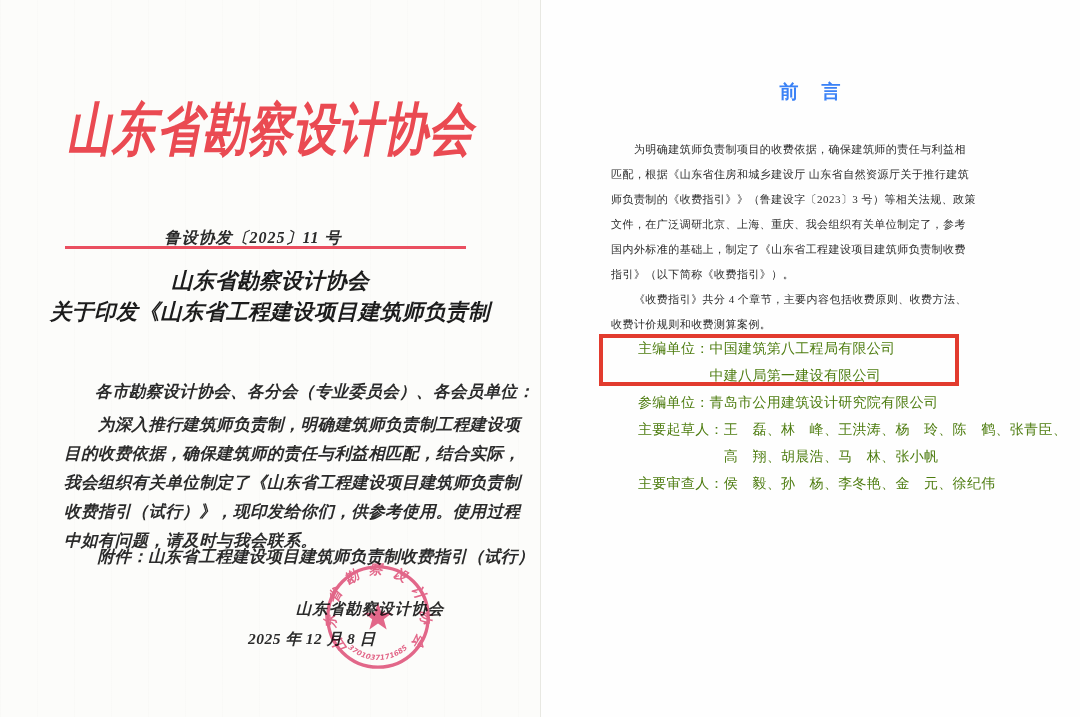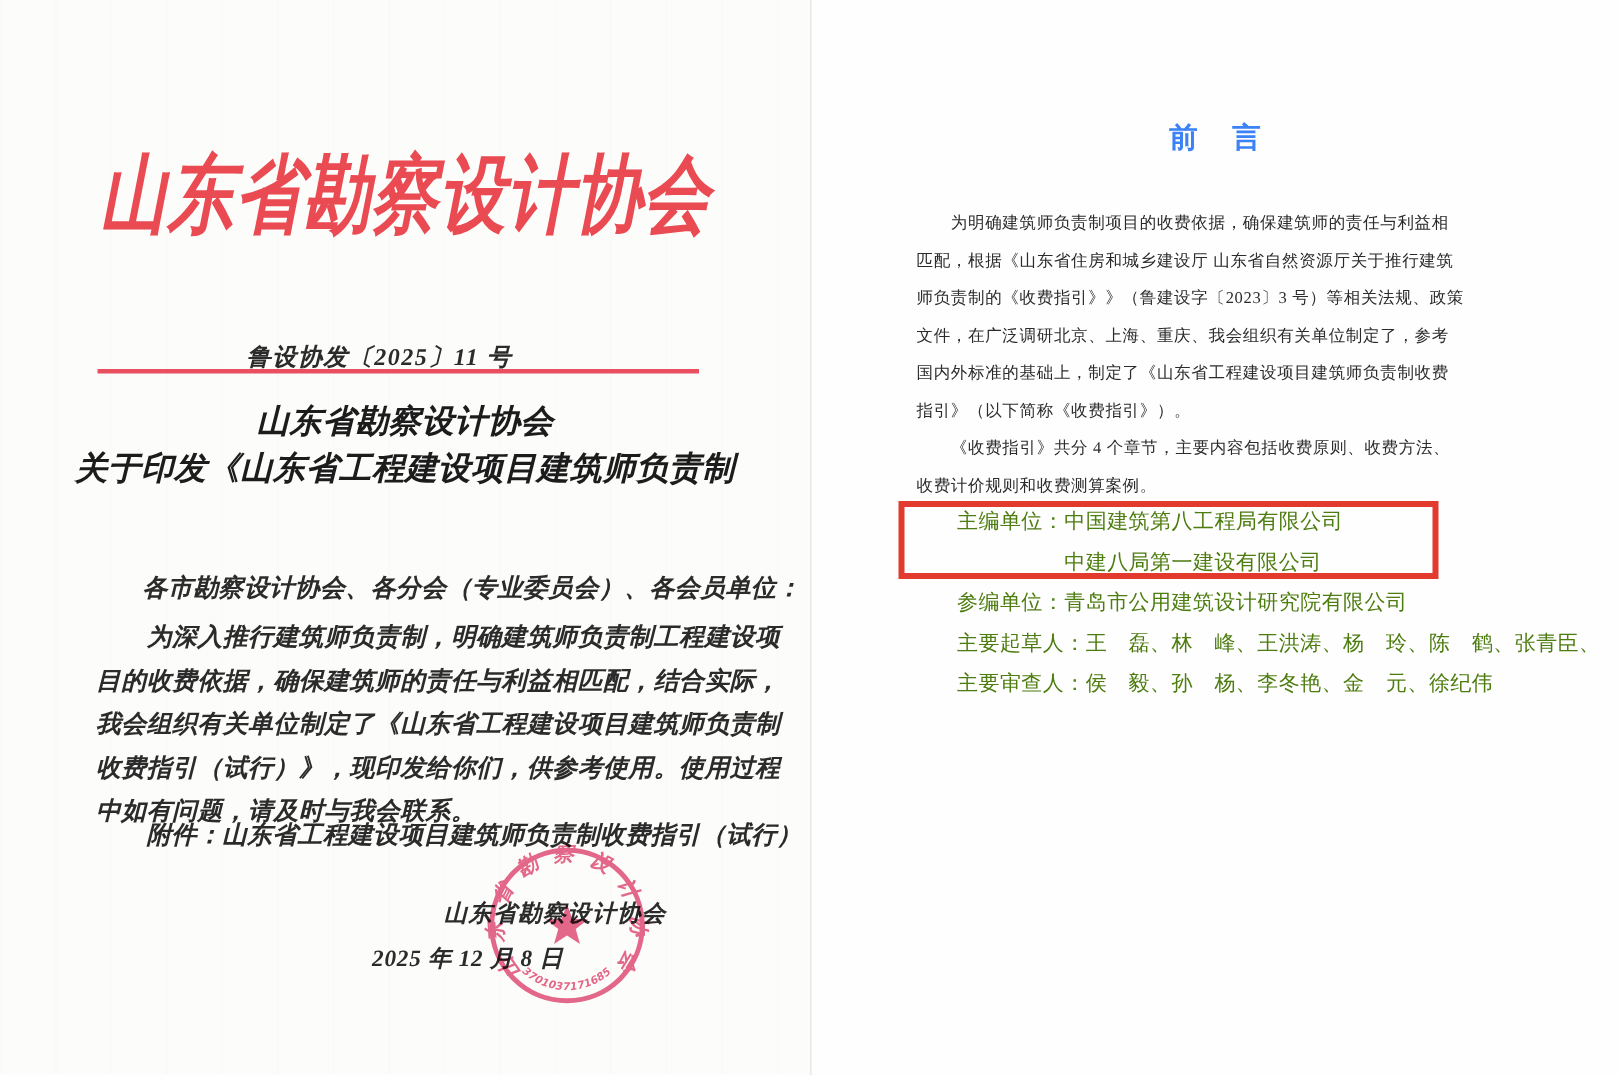--- a/index.html
+++ b/index.html
@@ -118,16 +118,17 @@
       <div>收费计价规则和收费测算案例。</div>
     </div>
 
     <div class="highlight-box"></div>
 
     <div class="credits">
       <div>主编单位：中国建筑第八工程局有限公司</div>
       <div>　　　　　中建八局第一建设有限公司</div>
       <div>参编单位：青岛市公用建筑设计研究院有限公司</div>
       <div>主要起草人：王　磊、林　峰、王洪涛、杨　玲、陈　鹤、张青臣、</div>
+      <div>　　　　　　高　翔、胡晨浩、马　林、张小帆</div>
       <div>主要审查人：侯　毅、孙　杨、李冬艳、金　元、徐纪伟</div>
     </div>
   </div>
 </div>
 
 </body></html>

